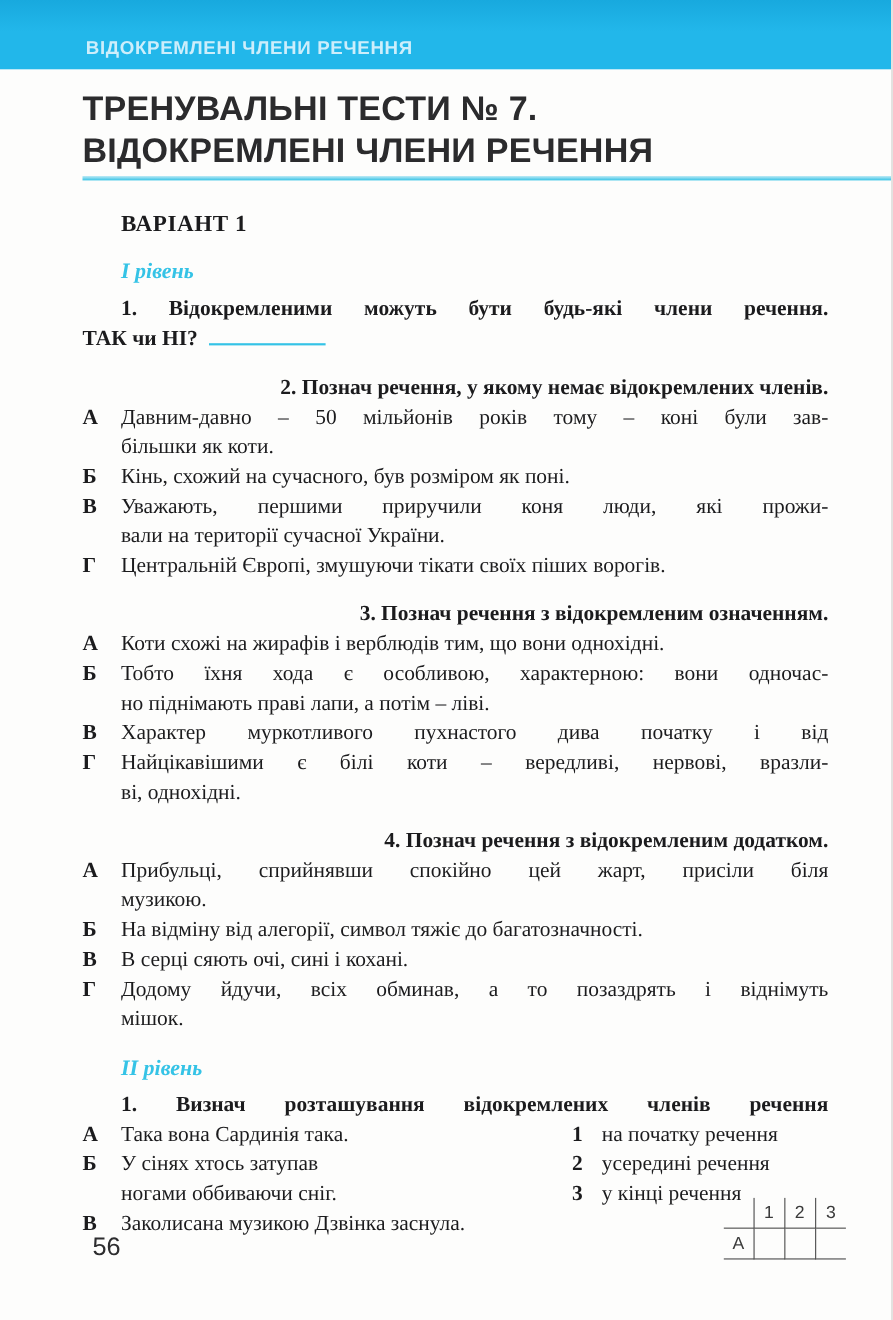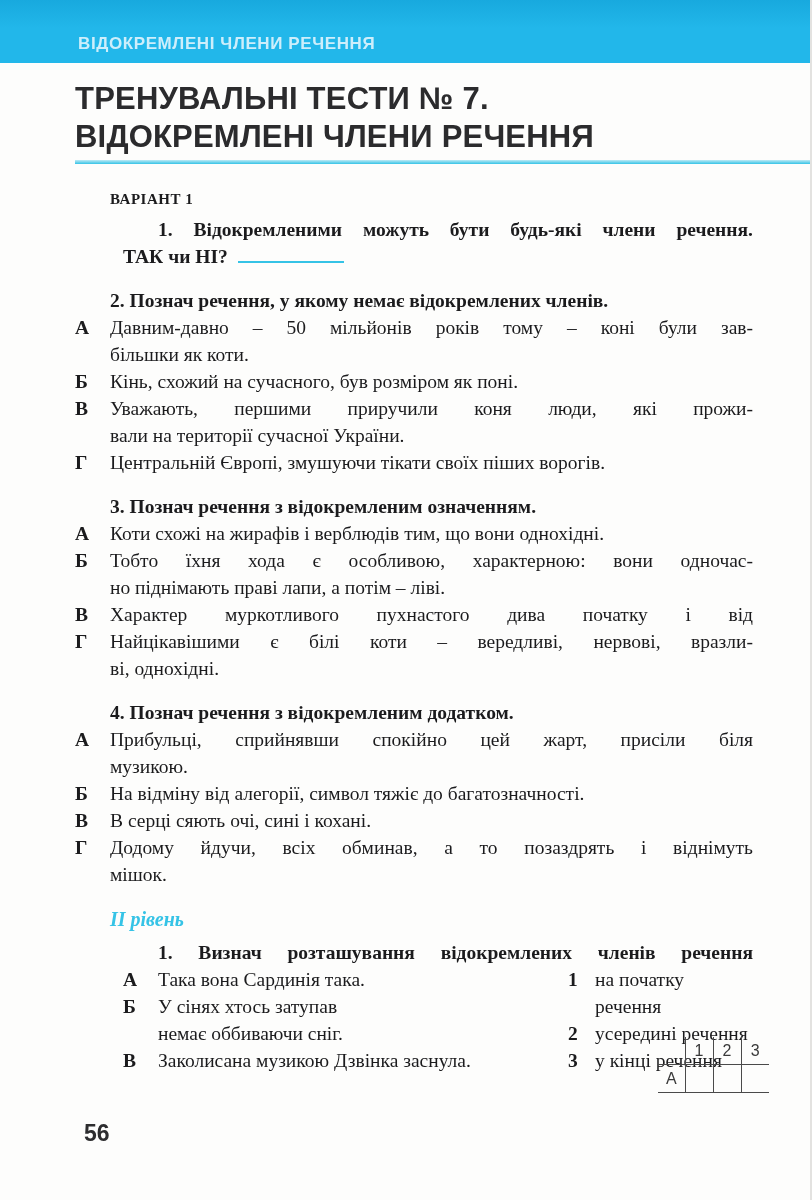--- a/index.html
+++ b/index.html
@@ -41,31 +41,31 @@
     font-family:"Liberation Sans", sans-serif;
     font-weight:bold; font-size:31px; line-height:38px;
     letter-spacing:0.2px; color:var(--title_text);
   }
   .rule {
     height:4px; margin-top:4px; margin-right:-57px;
     background:linear-gradient(180deg,#bfeaf5,var(--accent));
   }
   .variant {
     margin:27px 0 0 35px;
-    font-size:15px; font-weight:bold; letter-spacing:0.5px;
+    font-size:21px; font-weight:bold; letter-spacing:0.5px;
   }
   .level-label {
     margin:20px 0 0 35px;
     font-size:20px; font-weight:bold; font-style:italic;
     color:var(--accent);
   }
   .body-text { font-size:19.5px; line-height:27px; }
-  .qpara { margin-top:8px;margin-left:48px; }
+  .qpara { margin-top:8px; }
   .qhead { margin-top:17px; font-weight:bold; }
-  .qhead-indent { padding-left:35px; }
+  .qhead-indent { padding-left:35px;text-align:right; }
   .line { min-height:27px; }
   .stretch { text-align:justify; text-align-last:justify; }
   .indent { text-indent:35px; }
   .bold { font-weight:bold; }
   .blank {
     display:inline-block; width:106px; height:20px;
     border-bottom:2.5px solid var(--accent);
     margin-left:10px; vertical-align:baseline;
   }
   .opt { display:flex; }
@@ -88,21 +88,21 @@
     text-align:center; vertical-align:middle;
     border-bottom:1px solid var(--grid_line);
     border-right:1px solid var(--grid_line);
   }
   .answer-grid td.lbl { width:27px; }
   .answer-grid td:last-child { border-right:none; }
   .answer-grid tr.hdr td { border-bottom:1px solid var(--grid_line); height:20px; }
   .page-number {
     position:absolute; left:84px; top:1120px;
     font-family:"Liberation Sans", sans-serif;
-    font-size:23px; color:#2d2d2f;font-weight:bold;
+    font-size:23px; color:#2d2d2f;
   }
 </style>
 </head>
 <body>
 
 <div class="page">
 
   <div class="banner">
     <span class="banner-label">ВІДОКРЕМЛЕНІ ЧЛЕНИ РЕЧЕННЯ</span>
   </div>
@@ -110,20 +110,21 @@
   <div class="content">
 
     <h1 class="title">
       <div>ТРЕНУВАЛЬНІ ТЕСТИ № 7.</div>
       <div>ВІДОКРЕМЛЕНІ ЧЛЕНИ РЕЧЕННЯ</div>
     </h1>
     <div class="rule"></div>
 
     <div class="variant">ВАРІАНТ 1</div>
 
+    <div class="level-label">І рівень</div>
 
     <div class="body-text qpara">
       <div class="line stretch indent bold">1. Відокремленими можуть бути будь-які члени речення.</div>
       <div class="line">
         <span class="bold">ТАК чи НІ?</span><span class="blank"></span>
       </div>
     </div>
 
     <div class="body-text">
       <div class="line qhead qhead-indent">2. Познач речення, у якому немає відокремлених членів.</div>
@@ -225,21 +226,21 @@
           <div class="opt">
             <span class="opt-letter">А</span>
             <div class="opt-text">
                 <div class="line">Така вона Сардинія така.</div>
               </div>
           </div>
           <div class="opt">
             <span class="opt-letter">Б</span>
             <div class="opt-text">
                 <div class="line">У сінях хтось затупав</div>
-                <div class="line">немає оббиваючи сніг.</div>
+                <div class="line">ногами оббиваючи сніг.</div>
               </div>
           </div>
           <div class="opt">
             <span class="opt-letter">В</span>
             <div class="opt-text">
                 <div class="line">Заколисана музикою Дзвінка заснула.</div>
               </div>
           </div>
 
         </div>

